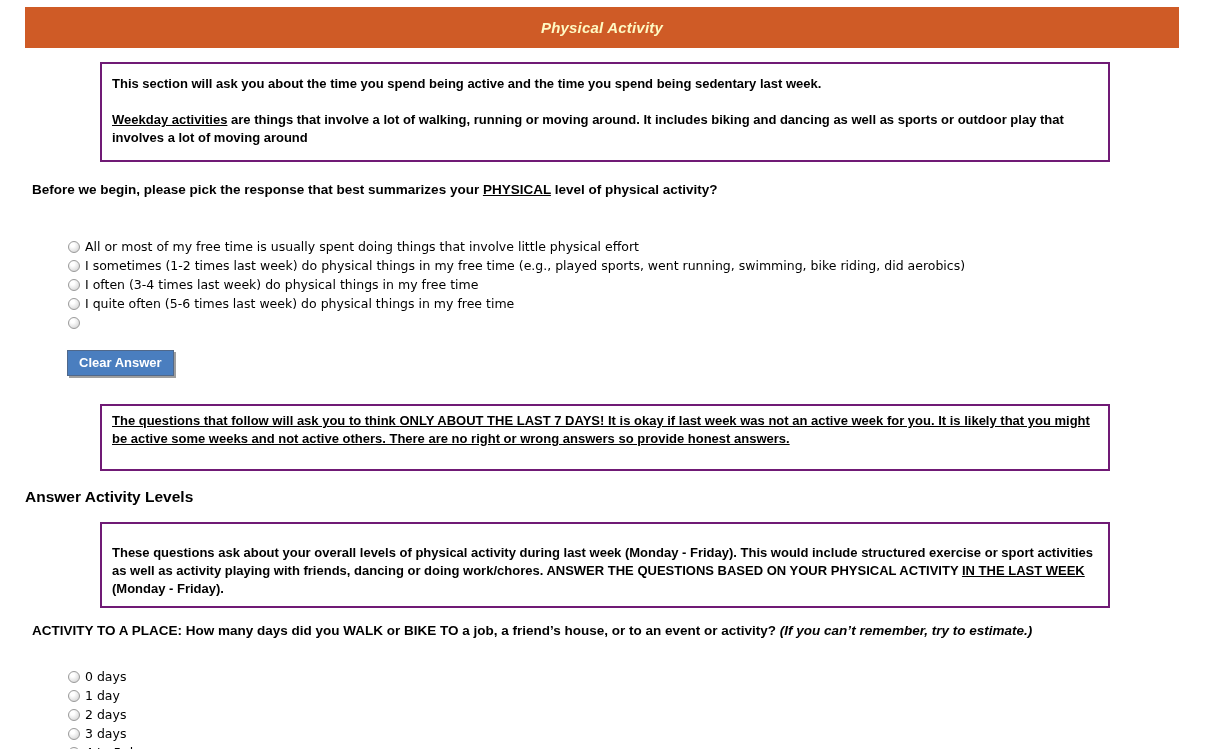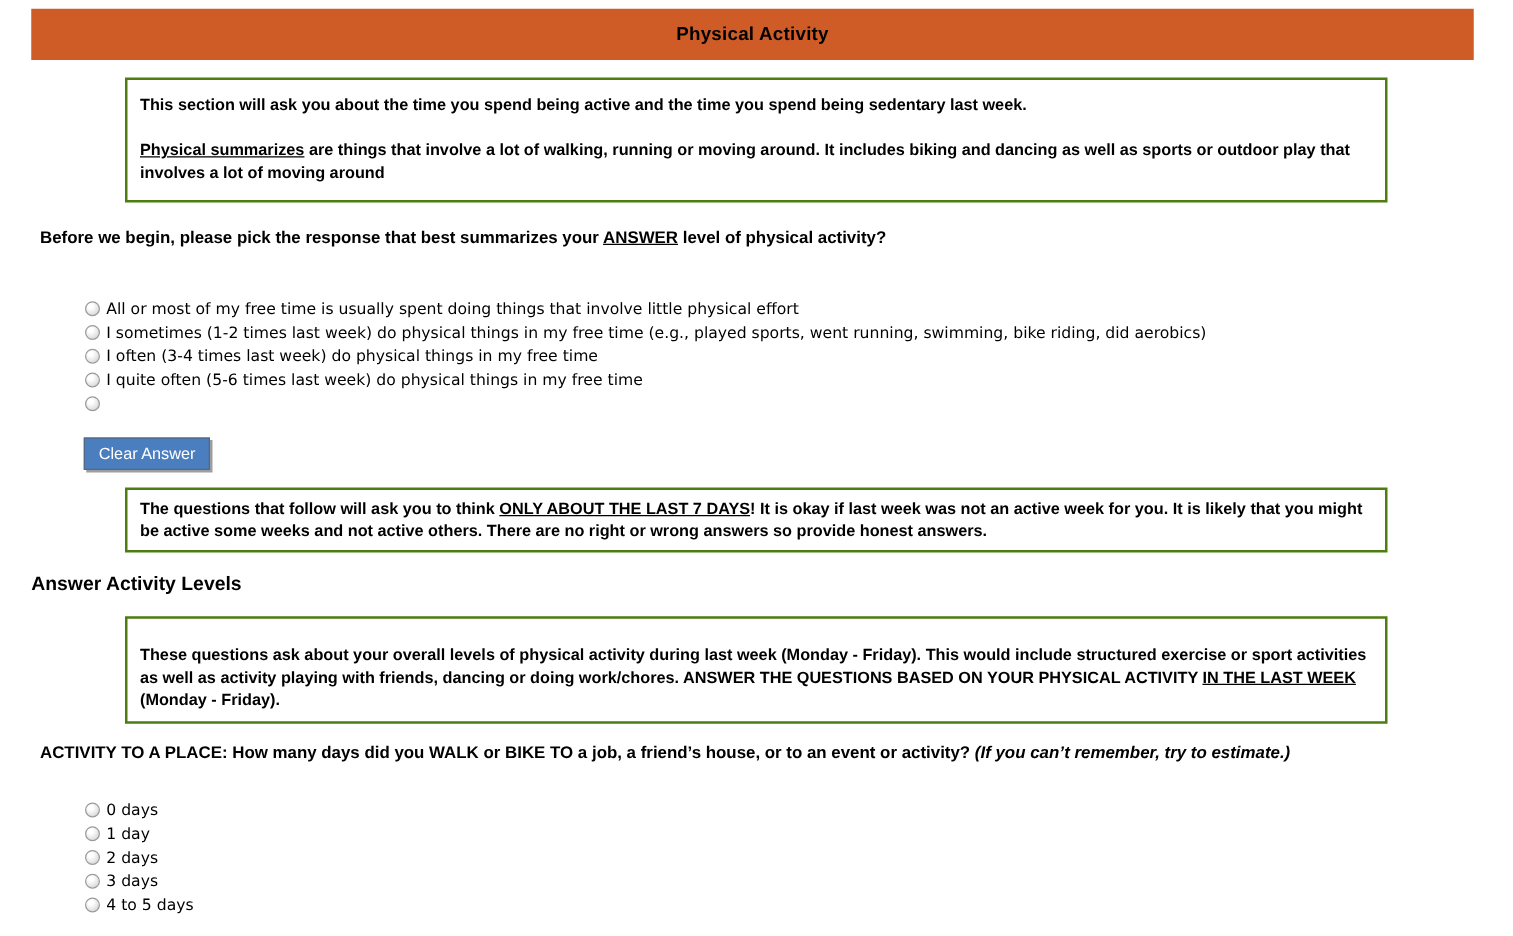--- a/index.html
+++ b/index.html
@@ -13,42 +13,43 @@
   
   .header-bar {
     margin: 7px 31px 0 25px;
     height: 41px;
     background: #CF5B26;
     display: flex;
     align-items: center;
     justify-content: center;
   }
   .header-title {
-    color: #000000;
+    color: #fef9c3;
     font-size: 15px;
     font-weight: bold;
     letter-spacing: 0.2px;
+    font-style: italic;
   }
 
   
   .info-box {
     margin-left: 100px;
     margin-right: 100px;
-    border: 2px solid #4d7c0f;
+    border: 2px solid #701a75;
     font-size: 13px;
     font-weight: bold;
     line-height: 18px;
     padding: 11px 10px;
   }
   .info-box p { margin: 0; }
   .info-box p + p { margin-top: 18px; }
   .u { text-decoration: underline; }
 
   .box-intro   { margin-top: 14px; min-height: 100px; }
-  .box-last7   { margin-top: 14px; padding-top: 6px; padding-bottom: 6px; }
+  .box-last7   { margin-top: 28px; padding-top: 6px; padding-bottom: 21px; text-decoration: underline; }
   .box-weekday { margin-top: 16px; padding-top: 20px; padding-bottom: 8px; }
 
   
   .question {
     margin-left: 32px;
     margin-right: 32px;
     font-size: 13.5px;
     font-weight: bold;
     line-height: 15px;
   }
@@ -83,21 +84,21 @@
   }
 
   
   .clear-btn {
     display: inline-block;
     margin-left: 67px;
     background: #4A7EBF;
     color: #ffffff;
     font-family: "Liberation Sans", sans-serif;
     font-size: 13px;
-    font-weight: normal;
+    font-weight: bold;
     border: 1px solid #50688a;
     box-shadow: 2px 2px 0 #9e9e9e;
     padding: 4px 11px 5px 11px;
     cursor: pointer;
   }
   .btn1 { margin-top: 18px; }
   .btn2 { margin-top: 17px; }
 
   .section-heading {
     margin: 17px 0 0 25px;
@@ -111,25 +112,25 @@
 
 
 
 <div class="header-bar">
   <span class="header-title">Physical Activity</span>
 </div>
 
 
 <div class="info-box box-intro">
   <p><span>This section will ask you about the time you spend being active and the time you spend being sedentary last week.</span></p>
-  <p><span class="u">Physical summarizes</span><span> are things that involve a lot of walking, running or moving around. It includes biking and dancing as well as sports or outdoor play that involves a lot of moving around</span></p>
-</div>
-
-
-<div class="question q1"><span>Before we begin, please pick the response that best summarizes your </span><span class="u">ANSWER</span><span> level of physical activity?</span></div>
+  <p><span class="u">Weekday activities</span><span> are things that involve a lot of walking, running or moving around. It includes biking and dancing as well as sports or outdoor play that involves a lot of moving around</span></p>
+</div>
+
+
+<div class="question q1"><span>Before we begin, please pick the response that best summarizes your </span><span class="u">PHYSICAL</span><span> level of physical activity?</span></div>
 
 
 <div class="radio-group rg1">
   <label class="radio-row">
     <span class="radio"></span>
     <span class="radio-label">All or most of my free time is usually spent doing things that involve little physical effort</span>
   </label>
   <label class="radio-row">
     <span class="radio"></span>
     <span class="radio-label">I sometimes (1-2 times last week) do physical things in my free time (e.g., played sports, went running, swimming, bike riding, did aerobics)</span>

